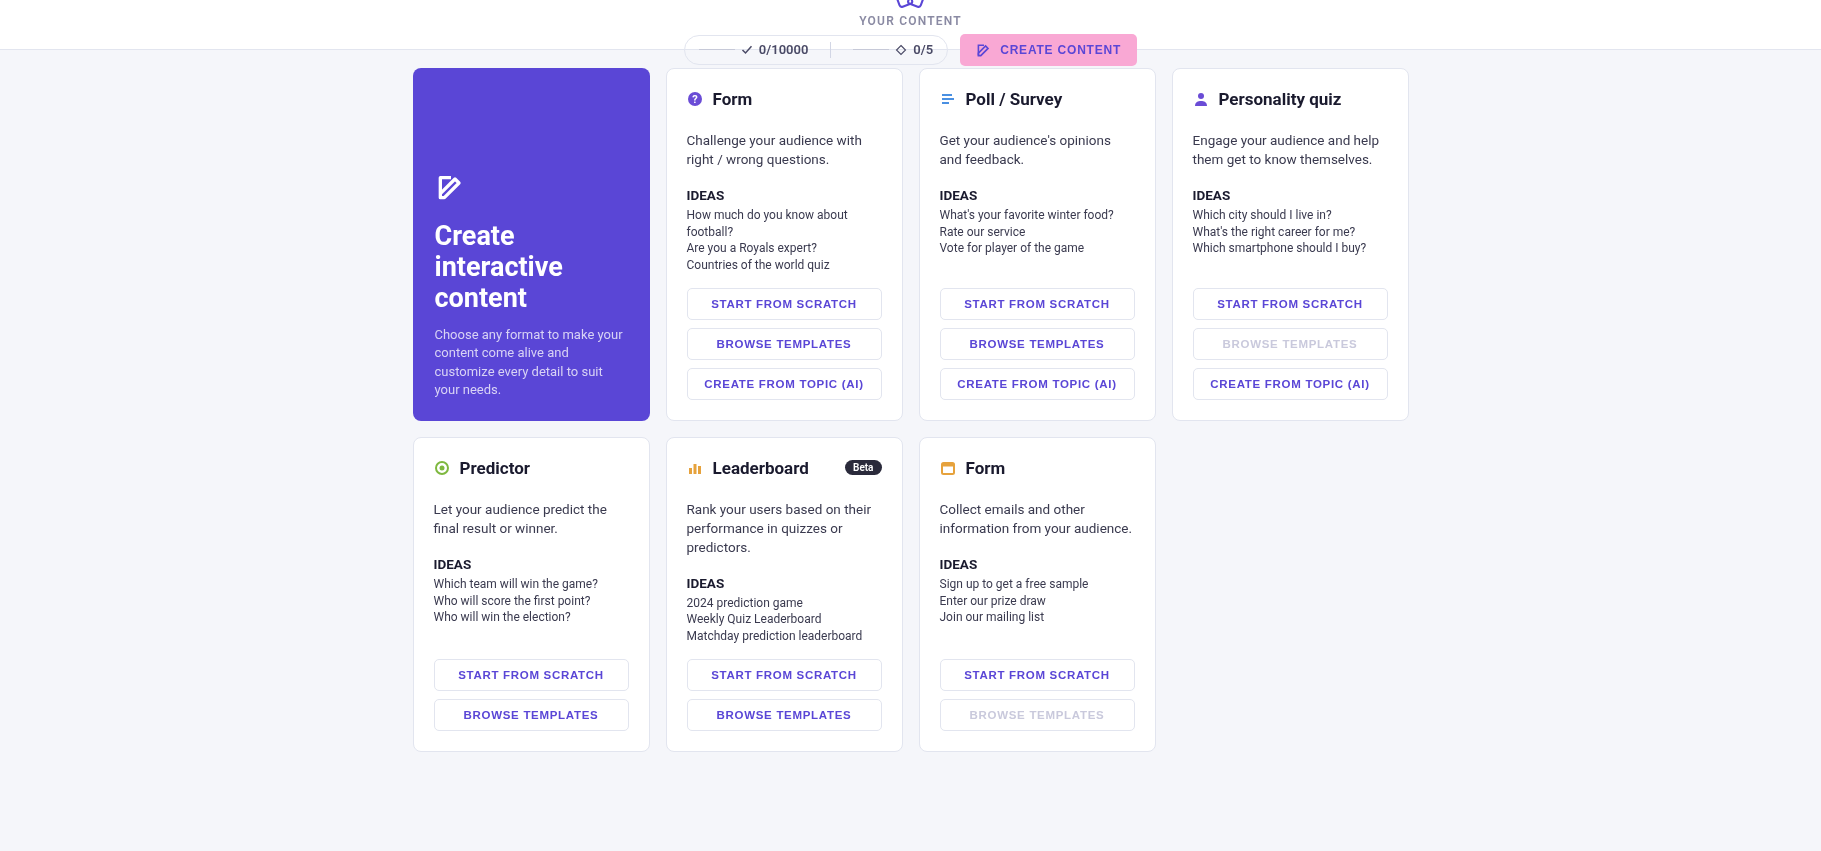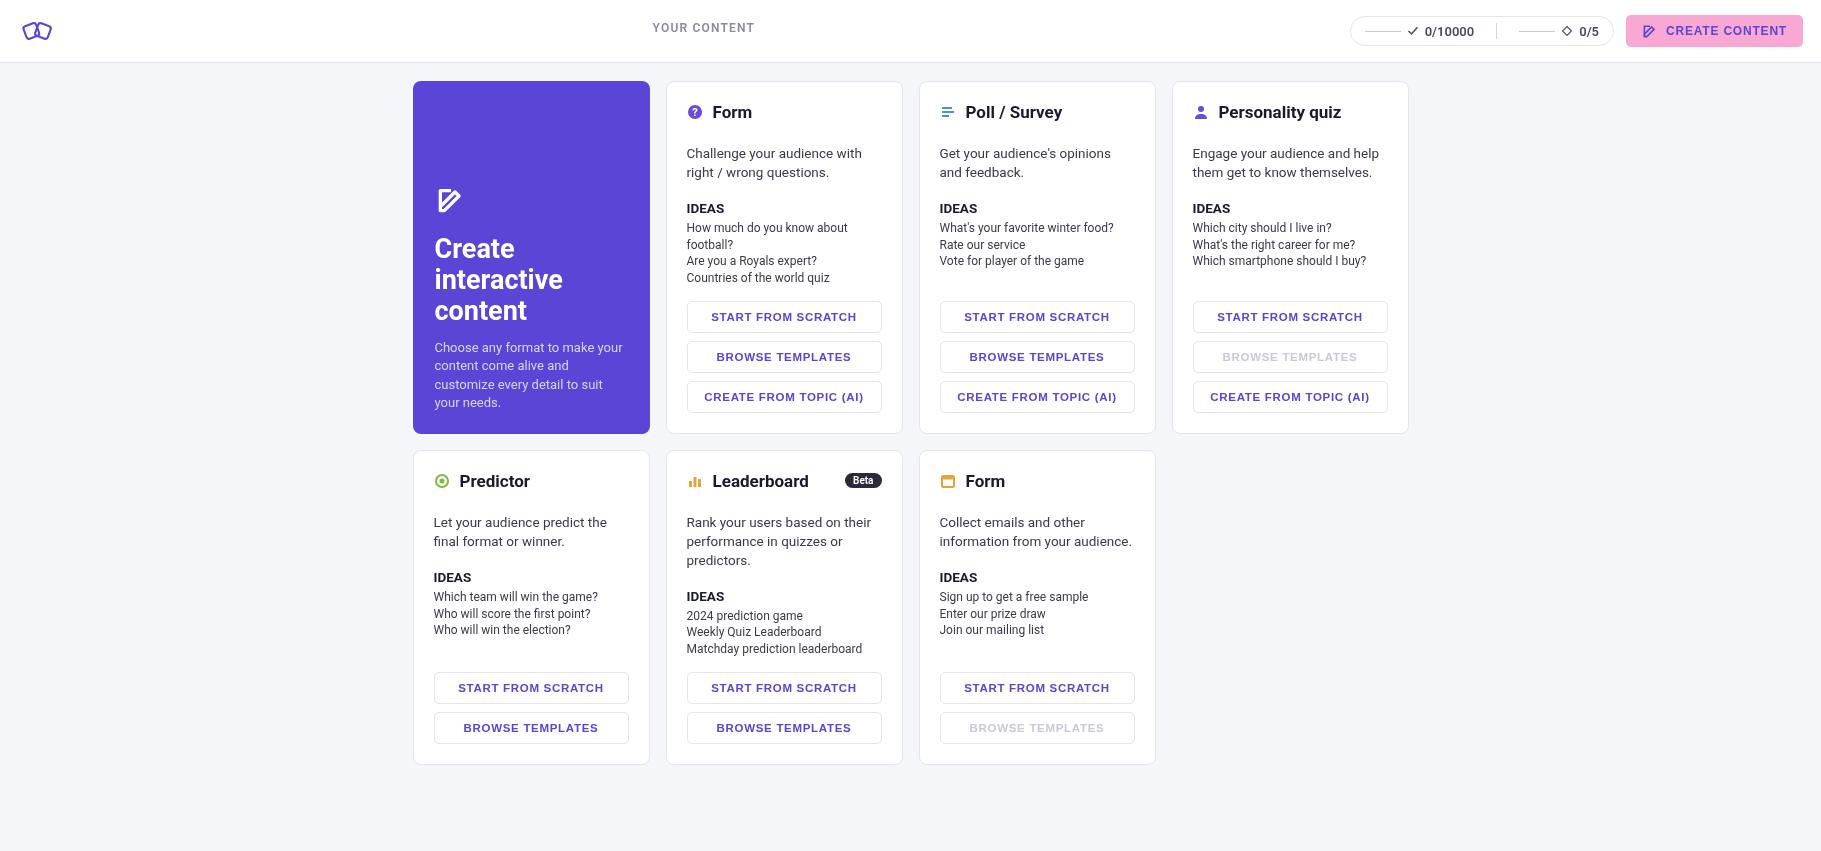--- a/index.html
+++ b/index.html
@@ -8,24 +8,25 @@
   background: #f5f6fa;
   color: #1a1a2e;
   min-height: 100vh;
 }
 
 
 .header {
   background: #fff;
   border-bottom: 1px solid #e2e5ef;
   padding: 0 18px;
-  height: 63px;
-  display: flex;
-  align-items: center;
-  justify-content: space-between;
+  height: 50px;
+  display: flex;
+  align-items: center;
+  justify-content: center;
+  flex-direction: column;
 }
 .logo { display: flex; align-items: center; }
 .logo svg { width: 40px; height: 30px; }
 .header-center {
   font-size: 12px;
   letter-spacing: 1.2px;
   color: #8a8aa3;
   font-weight: 600;
   padding-bottom: 6px;
 }
@@ -275,21 +276,21 @@
   <div class="card">
     <div class="card-header">
       <span class="ico ico-predictor">
         <svg viewBox="0 0 16 16">
             <circle cx="8" cy="8" r="6" fill="none" stroke="#7eb83f" stroke-width="2"></circle>
             <circle cx="8" cy="8" r="2.5" fill="#7eb83f"></circle>
           </svg>
       </span>
       <h2 class="card-title">Predictor</h2>
     </div>
-    <p class="card-desc">Let your audience predict the final format or winner.</p>
+    <p class="card-desc">Let your audience predict the final result or winner.</p>
     <div class="ideas-label">IDEAS</div>
     <div class="idea">Which team will win the game?</div>
     <div class="idea">Who will score the first point?</div>
     <div class="idea">Who will win the election?</div>
     <div class="card-actions">
       <button class="card-btn">START FROM SCRATCH</button>
       <button class="card-btn">BROWSE TEMPLATES</button>
     </div>
   </div>
 

